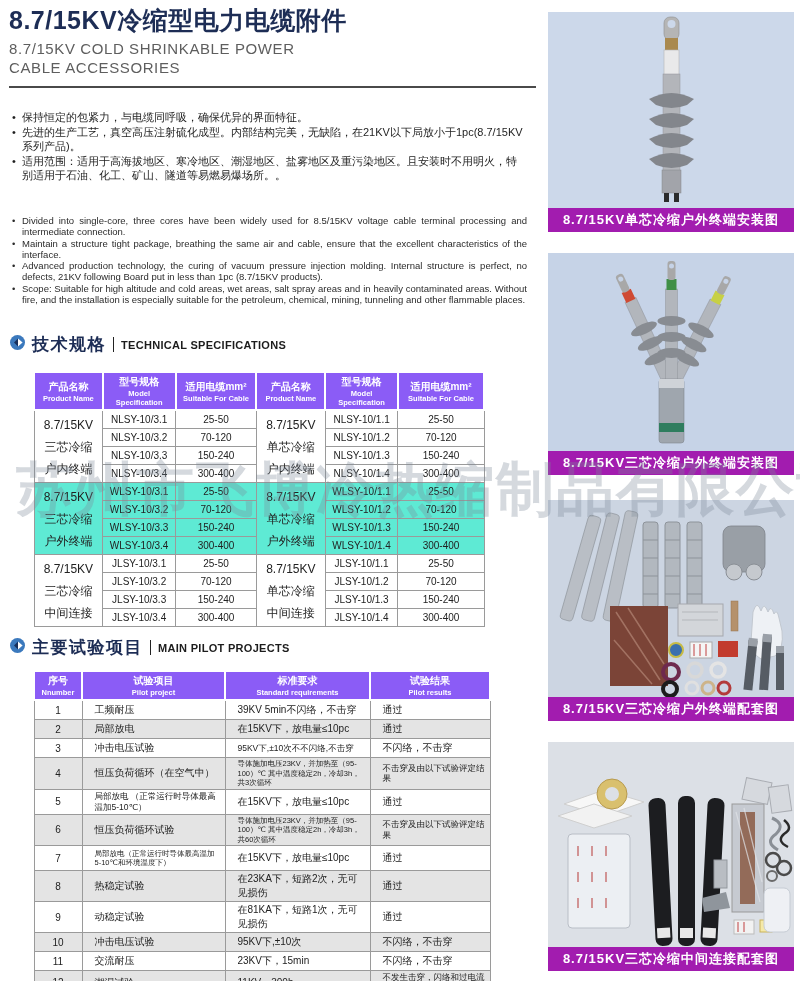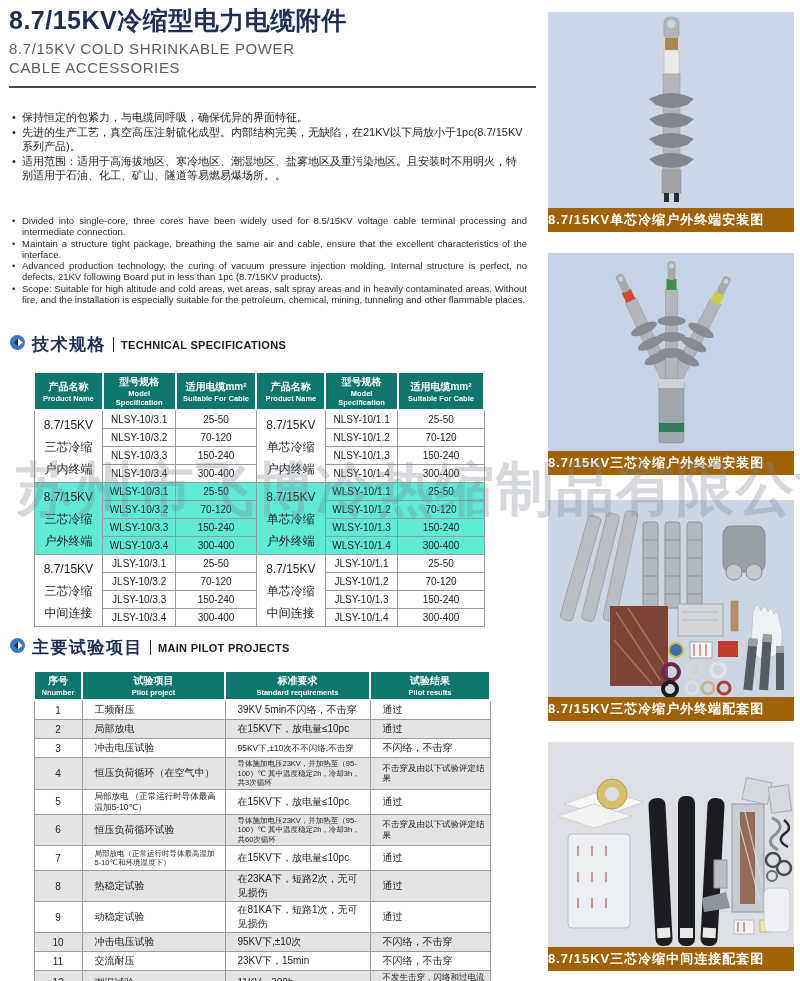--- a/index.html
+++ b/index.html
@@ -17,42 +17,42 @@
   li.feat { list-style:none; position:relative; padding-left:11px; }
   li.feat::before { content:"•"; position:absolute; left:1px; }
 
   .sec { position:absolute; left:10px; display:flex; align-items:center; gap:7px; }
   #sec-specs { top:333px; } #sec-pilot { top:636px; }
   .sec-cn { font-size:17px; font-weight:bold; color:#1d2d55; letter-spacing:1.5px; }
   .sec-bar { width:1px; height:15px; background:#222; }
   .sec-en { font-size:11px; font-weight:bold; color:#1c1c1c; letter-spacing:0.3px; }
 
   table { border-collapse:collapse; table-layout:fixed; position:absolute; background:#fff; }
-  th { background:#0f766e; color:#fff; border:2px solid #fff; padding:2px 1px; vertical-align:middle; }
+  th { background:#8b5cf6; color:#fff; border:2px solid #fff; padding:2px 1px; vertical-align:middle; }
   th .hcn { display:block; font-size:10px; font-weight:bold; }
   th .hen { display:block; font-size:7.5px; font-weight:bold; }
 
   #spec-table { left:33px; top:371px; width:452px; }
   #spec-table td { border:1px solid #9a9a9a; font-size:10px; color:#222; text-align:center; height:17px; padding:0 1px; }
   #spec-table td.prod { font-size:12px; white-space:pre-line; line-height:22px; }
   #spec-table tr.galt td { background:#5eead4; }
 
   #pilot-table { left:33px; top:670px; width:456px; }
   #pilot-table td { border:1px solid #9a9a9a; font-size:10px; color:#222; height:16px; padding:1px 4px; vertical-align:middle; }
   #pilot-table tr.tall td { height:22px; }
   #pilot-table tbody tr:nth-child(even) td { background:#e4e4e4; }
   td.c { text-align:center; }
   td.l { text-align:left; padding-left:12px !important; }
   .sm  { font-size:7.5px !important; line-height:9.5px; }
   .sm2 { font-size:8.5px !important; line-height:10.5px; }
 
   .card { position:absolute; left:548px; width:246px; }
   .photo { display:block; box-shadow: inset 4px 0 0 rgba(27,42,71,.4); }
-  .cap { height:24px; background:#a16207; color:#fff; font-size:13px; font-weight:bold;
-         line-height:24px; letter-spacing:1px; }
+  .cap { height:24px; background:#a21caf; color:#fff; font-size:13px; font-weight:bold;
+         text-align:center; line-height:24px; letter-spacing:1px; }
 
   .watermark { position:absolute; left:16px; top:451px; width:792px; font-size:58px; font-weight:bold;
     color:rgba(125,138,152,0.32); white-space:nowrap; overflow:hidden; letter-spacing:2px;
     z-index:40; pointer-events:none; }
 </style>
 </head>
 <body>
 
 <div class="page-title">8.7/15KV冷缩型电力电缆附件</div>
 <div class="page-sub">

